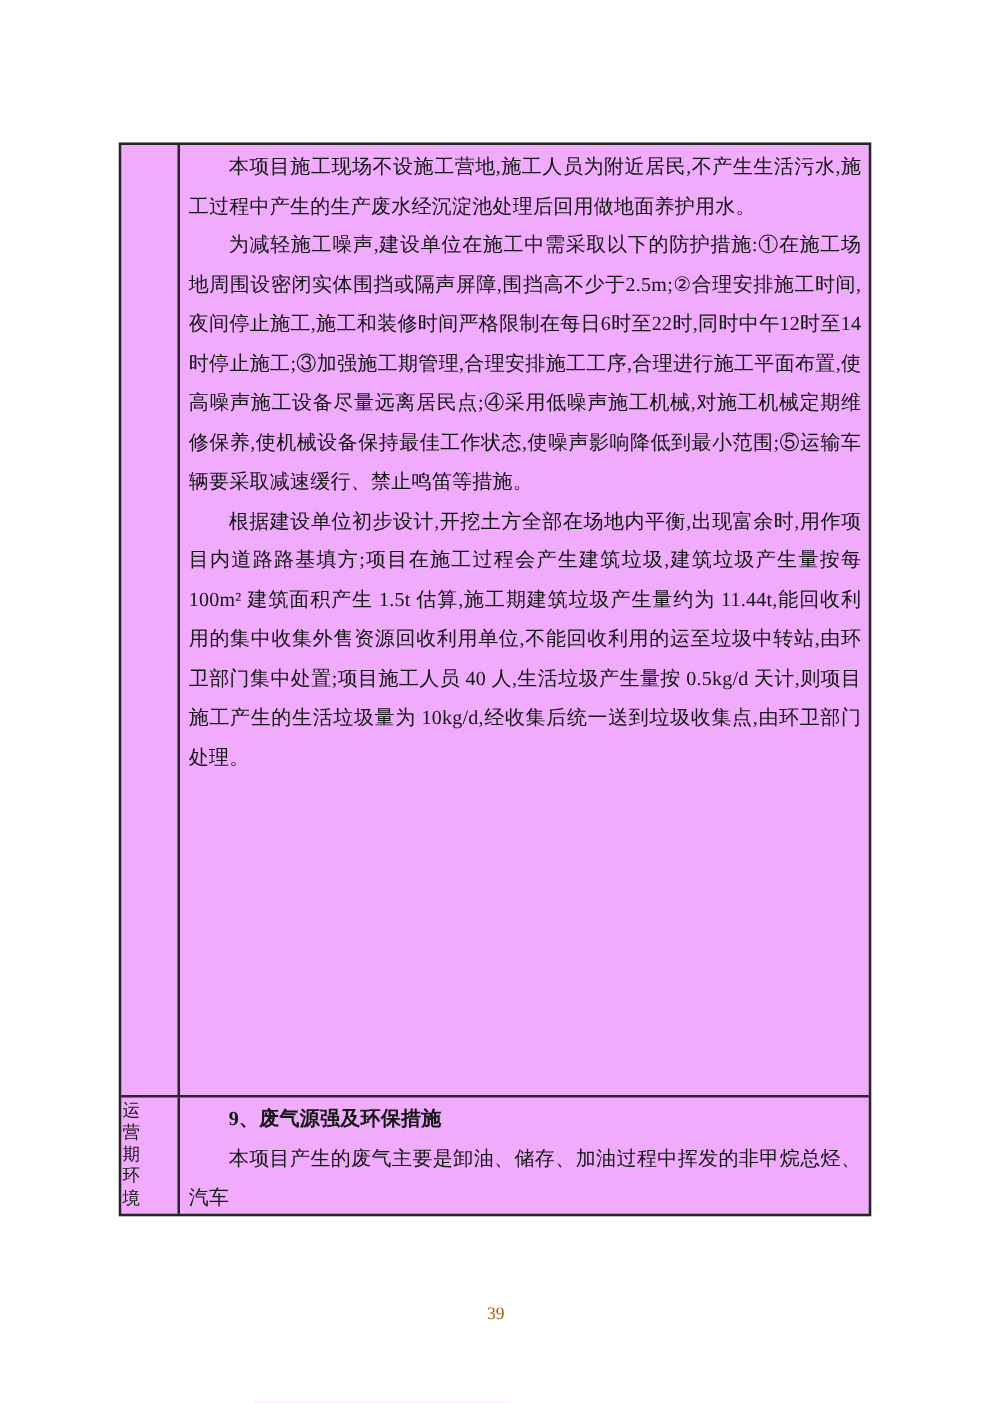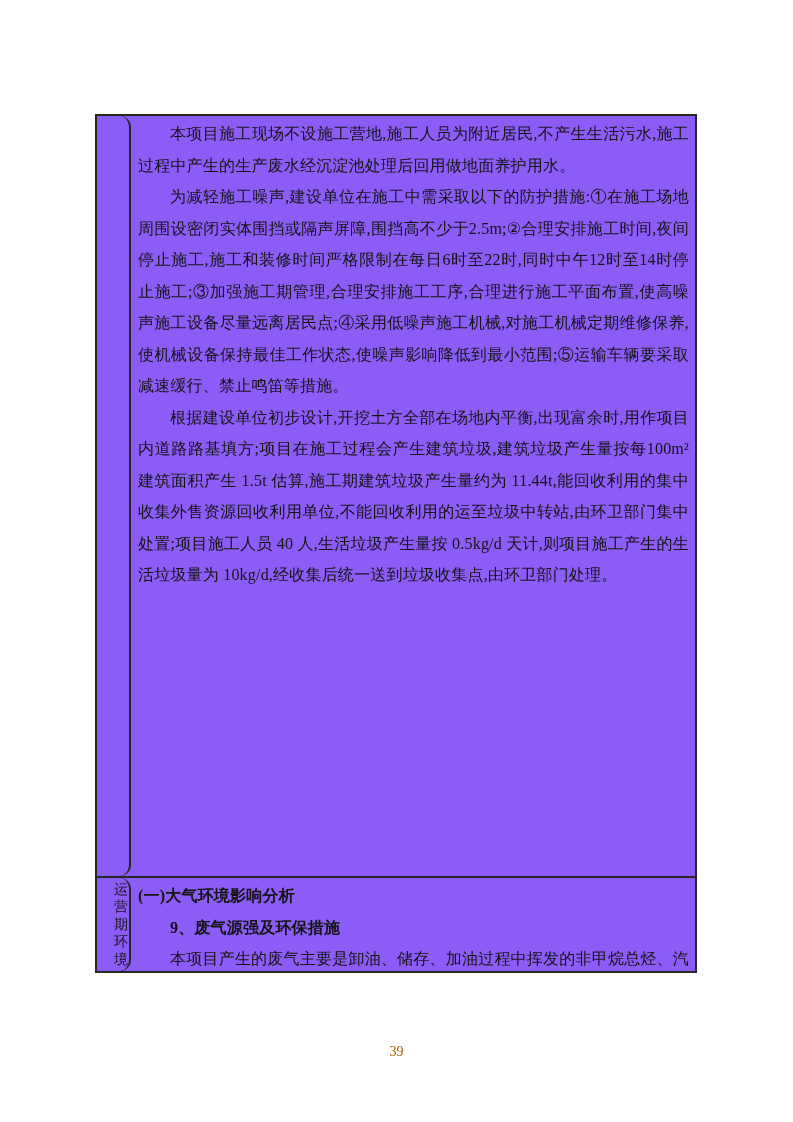--- a/index.html
+++ b/index.html
@@ -19,43 +19,42 @@
   .doc-table {
     position: absolute;
     left: 95px;
     top: 114px;
     width: 602px;
     height: 859px;
     border: 2px solid #262626;
     box-sizing: border-box;
     display: flex;
     flex-direction: column;
-    background: #8b5cf6;
+    background: #f0abfc;
   }
   .row {
     display: flex;
     flex: none;
     min-height: 0;
   }
   .row-construction {
     height: 760px;
   }
   .row-operation {
     flex: 1;
     border-top: 2px solid #262626;
   }
   .side-cell {
-    width: 34px;
+    width: 47px;
     flex: none;
     border-right: 2px solid #262626;
     box-sizing: border-box;
     display: flex;
     align-items: center;
-    justify-content: flex-end;
-    border-radius: 11px;
+    justify-content: flex-start;
   }
   .content-cell {
     flex: 1;
     box-sizing: border-box;
     padding: 2px 6px 0 7px;
     overflow: hidden;
   }
   .para {
     margin: 0;
     font-size: 16px;
@@ -101,21 +100,20 @@
         <p class="para indent">为减轻施工噪声,建设单位在施工中需采取以下的防护措施:①在施工场地周围设密闭实体围挡或隔声屏障,围挡高不少于2.5m;②合理安排施工时间,夜间停止施工,施工和装修时间严格限制在每日6时至22时,同时中午12时至14时停止施工;③加强施工期管理,合理安排施工工序,合理进行施工平面布置,使高噪声施工设备尽量远离居民点;④采用低噪声施工机械,对施工机械定期维修保养,使机械设备保持最佳工作状态,使噪声影响降低到最小范围;⑤运输车辆要采取减速缓行、禁止鸣笛等措施。</p>
         <p class="para indent">根据建设单位初步设计,开挖土方全部在场地内平衡,出现富余时,用作项目内道路路基填方;项目在施工过程会产生建筑垃圾,建筑垃圾产生量按每100m² 建筑面积产生 1.5t 估算,施工期建筑垃圾产生量约为 11.44t,能回收利用的集中收集外售资源回收利用单位,不能回收利用的运至垃圾中转站,由环卫部门集中处置;项目施工人员 40 人,生活垃圾产生量按 0.5kg/d 天计,则项目施工产生的生活垃圾量为 10kg/d,经收集后统一送到垃圾收集点,由环卫部门处理。</p>
       </div>
     </div>
 
     <div class="row row-operation">
       <div class="side-cell">
         <div class="vertical-label">运营期环境</div>
       </div>
       <div class="content-cell">
-        <p class="para bold">(一)大气环境影响分析</p>
         <p class="para bold indent">9、废气源强及环保措施</p>
         <p class="para indent">本项目产生的废气主要是卸油、储存、加油过程中挥发的非甲烷总烃、汽车</p>
       </div>
     </div>
 
   </div>
 
   <div class="page-number">39</div>
 
 </div>

